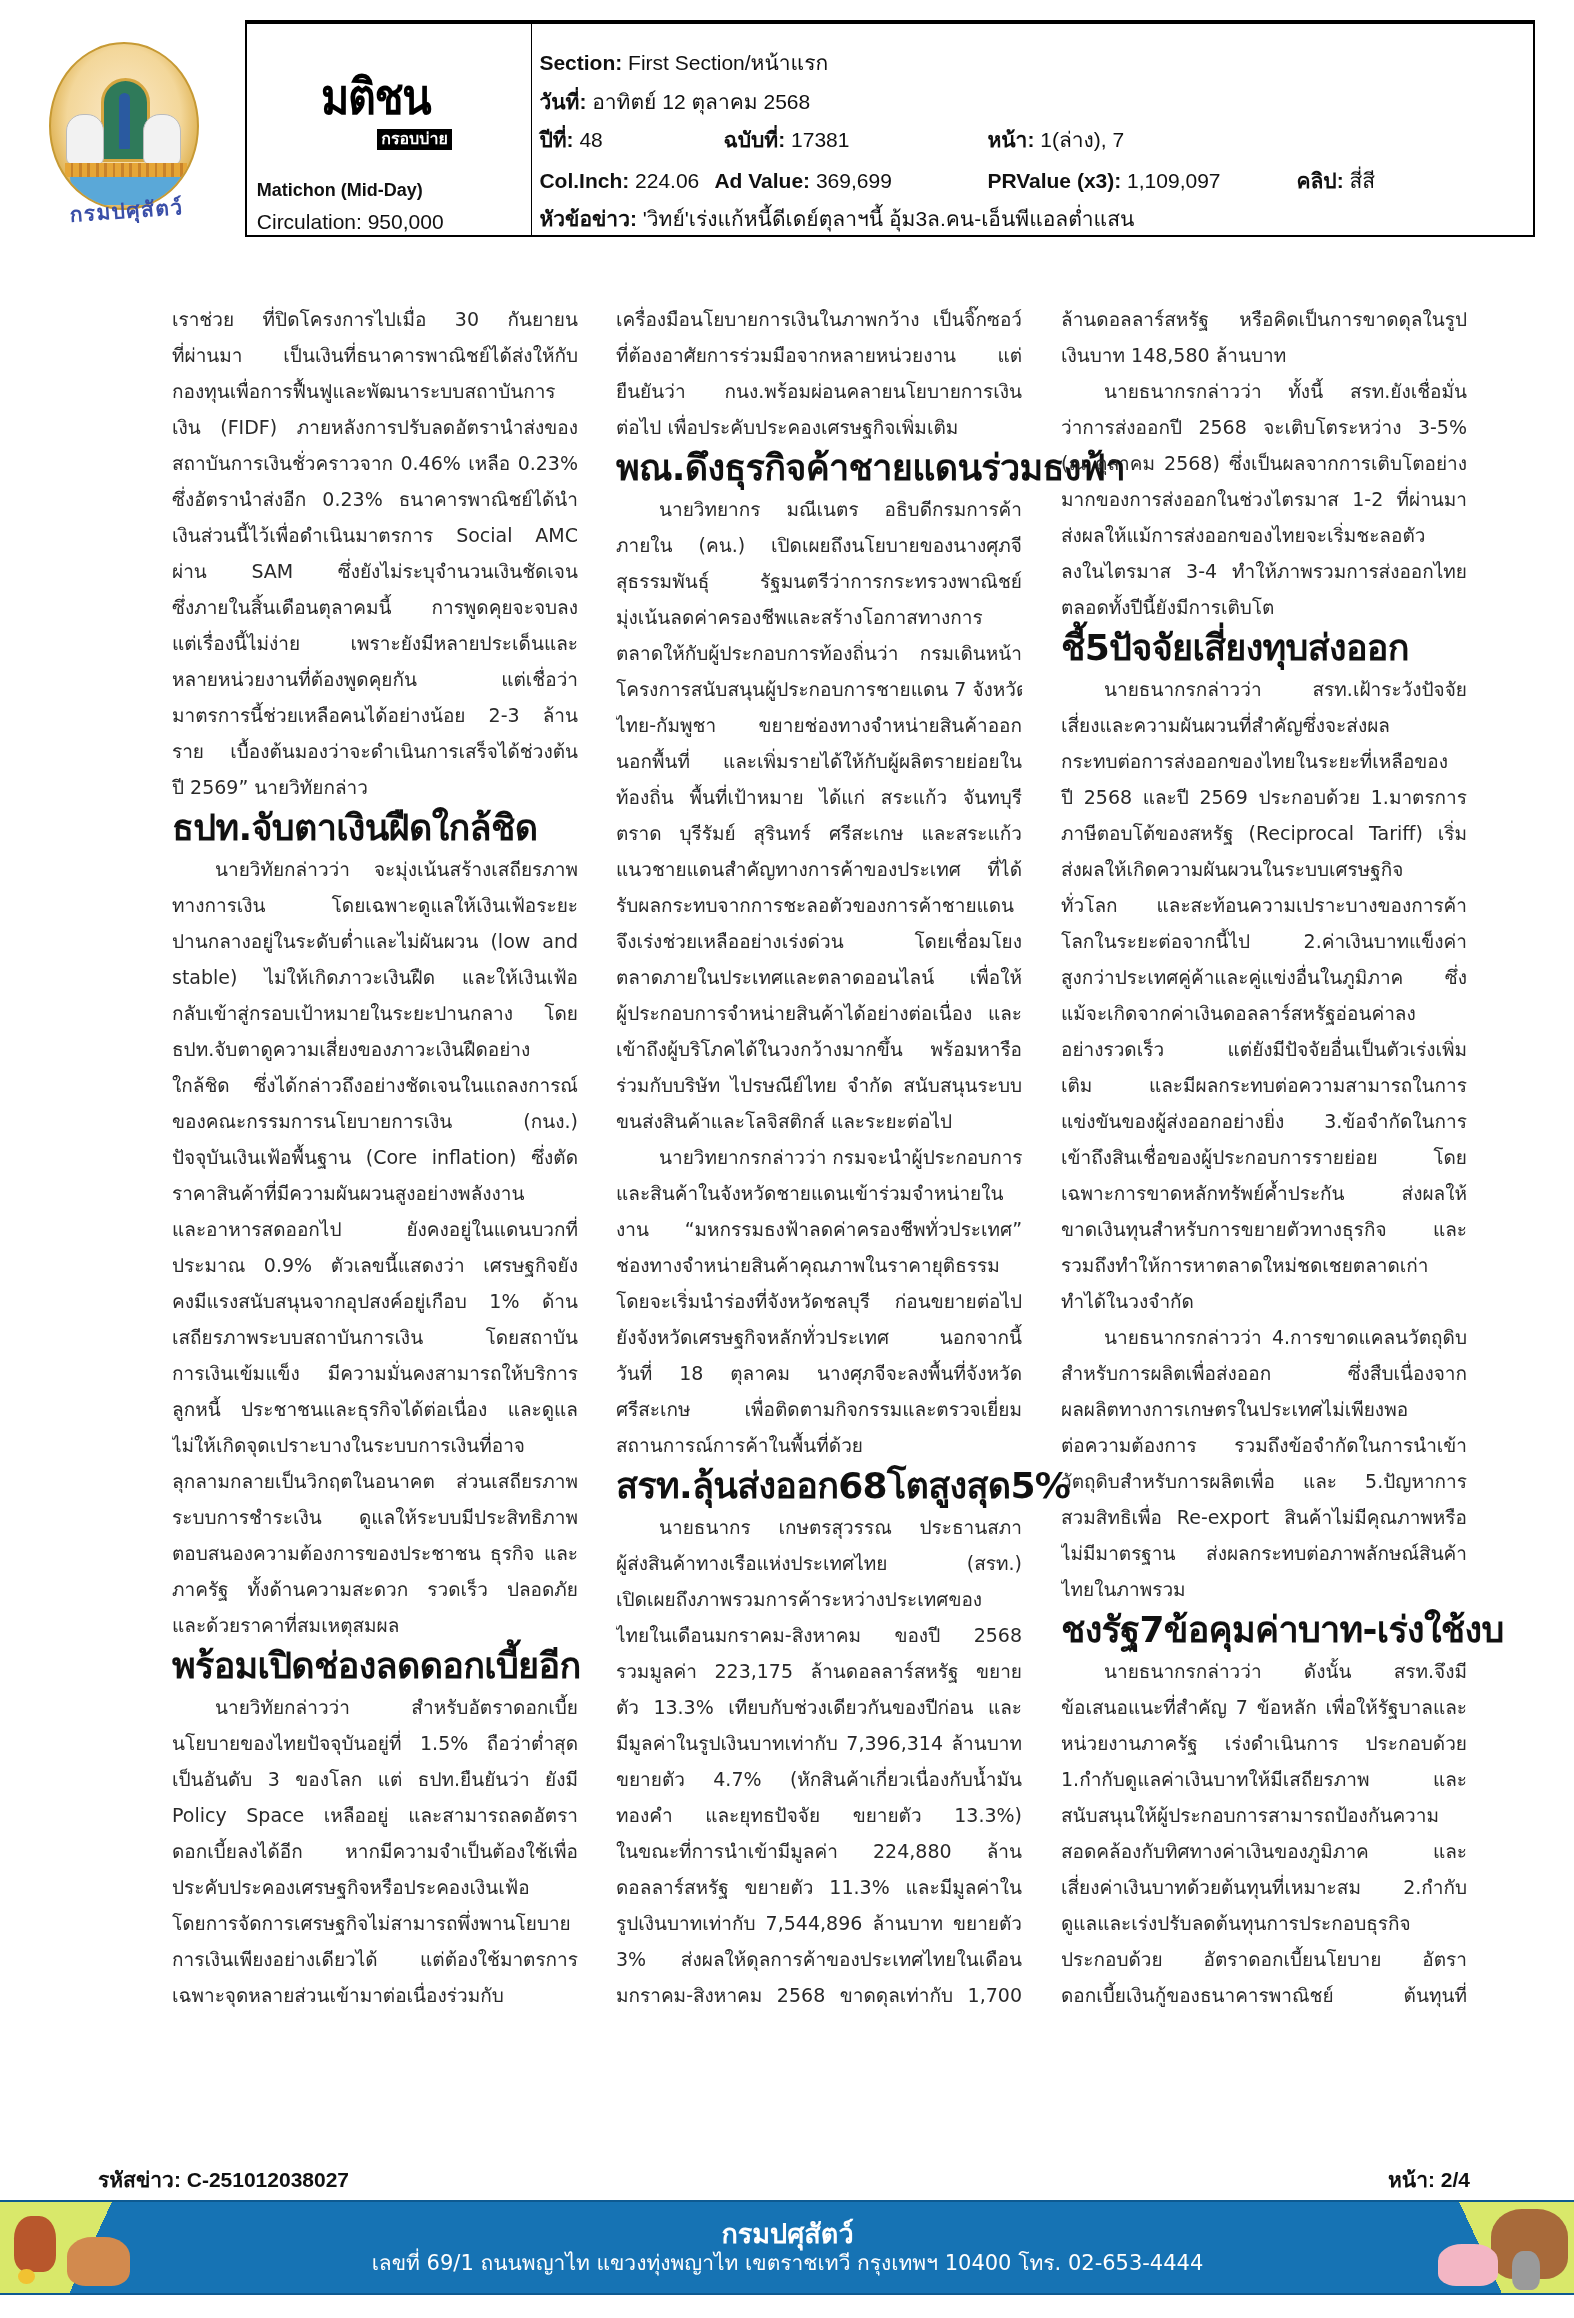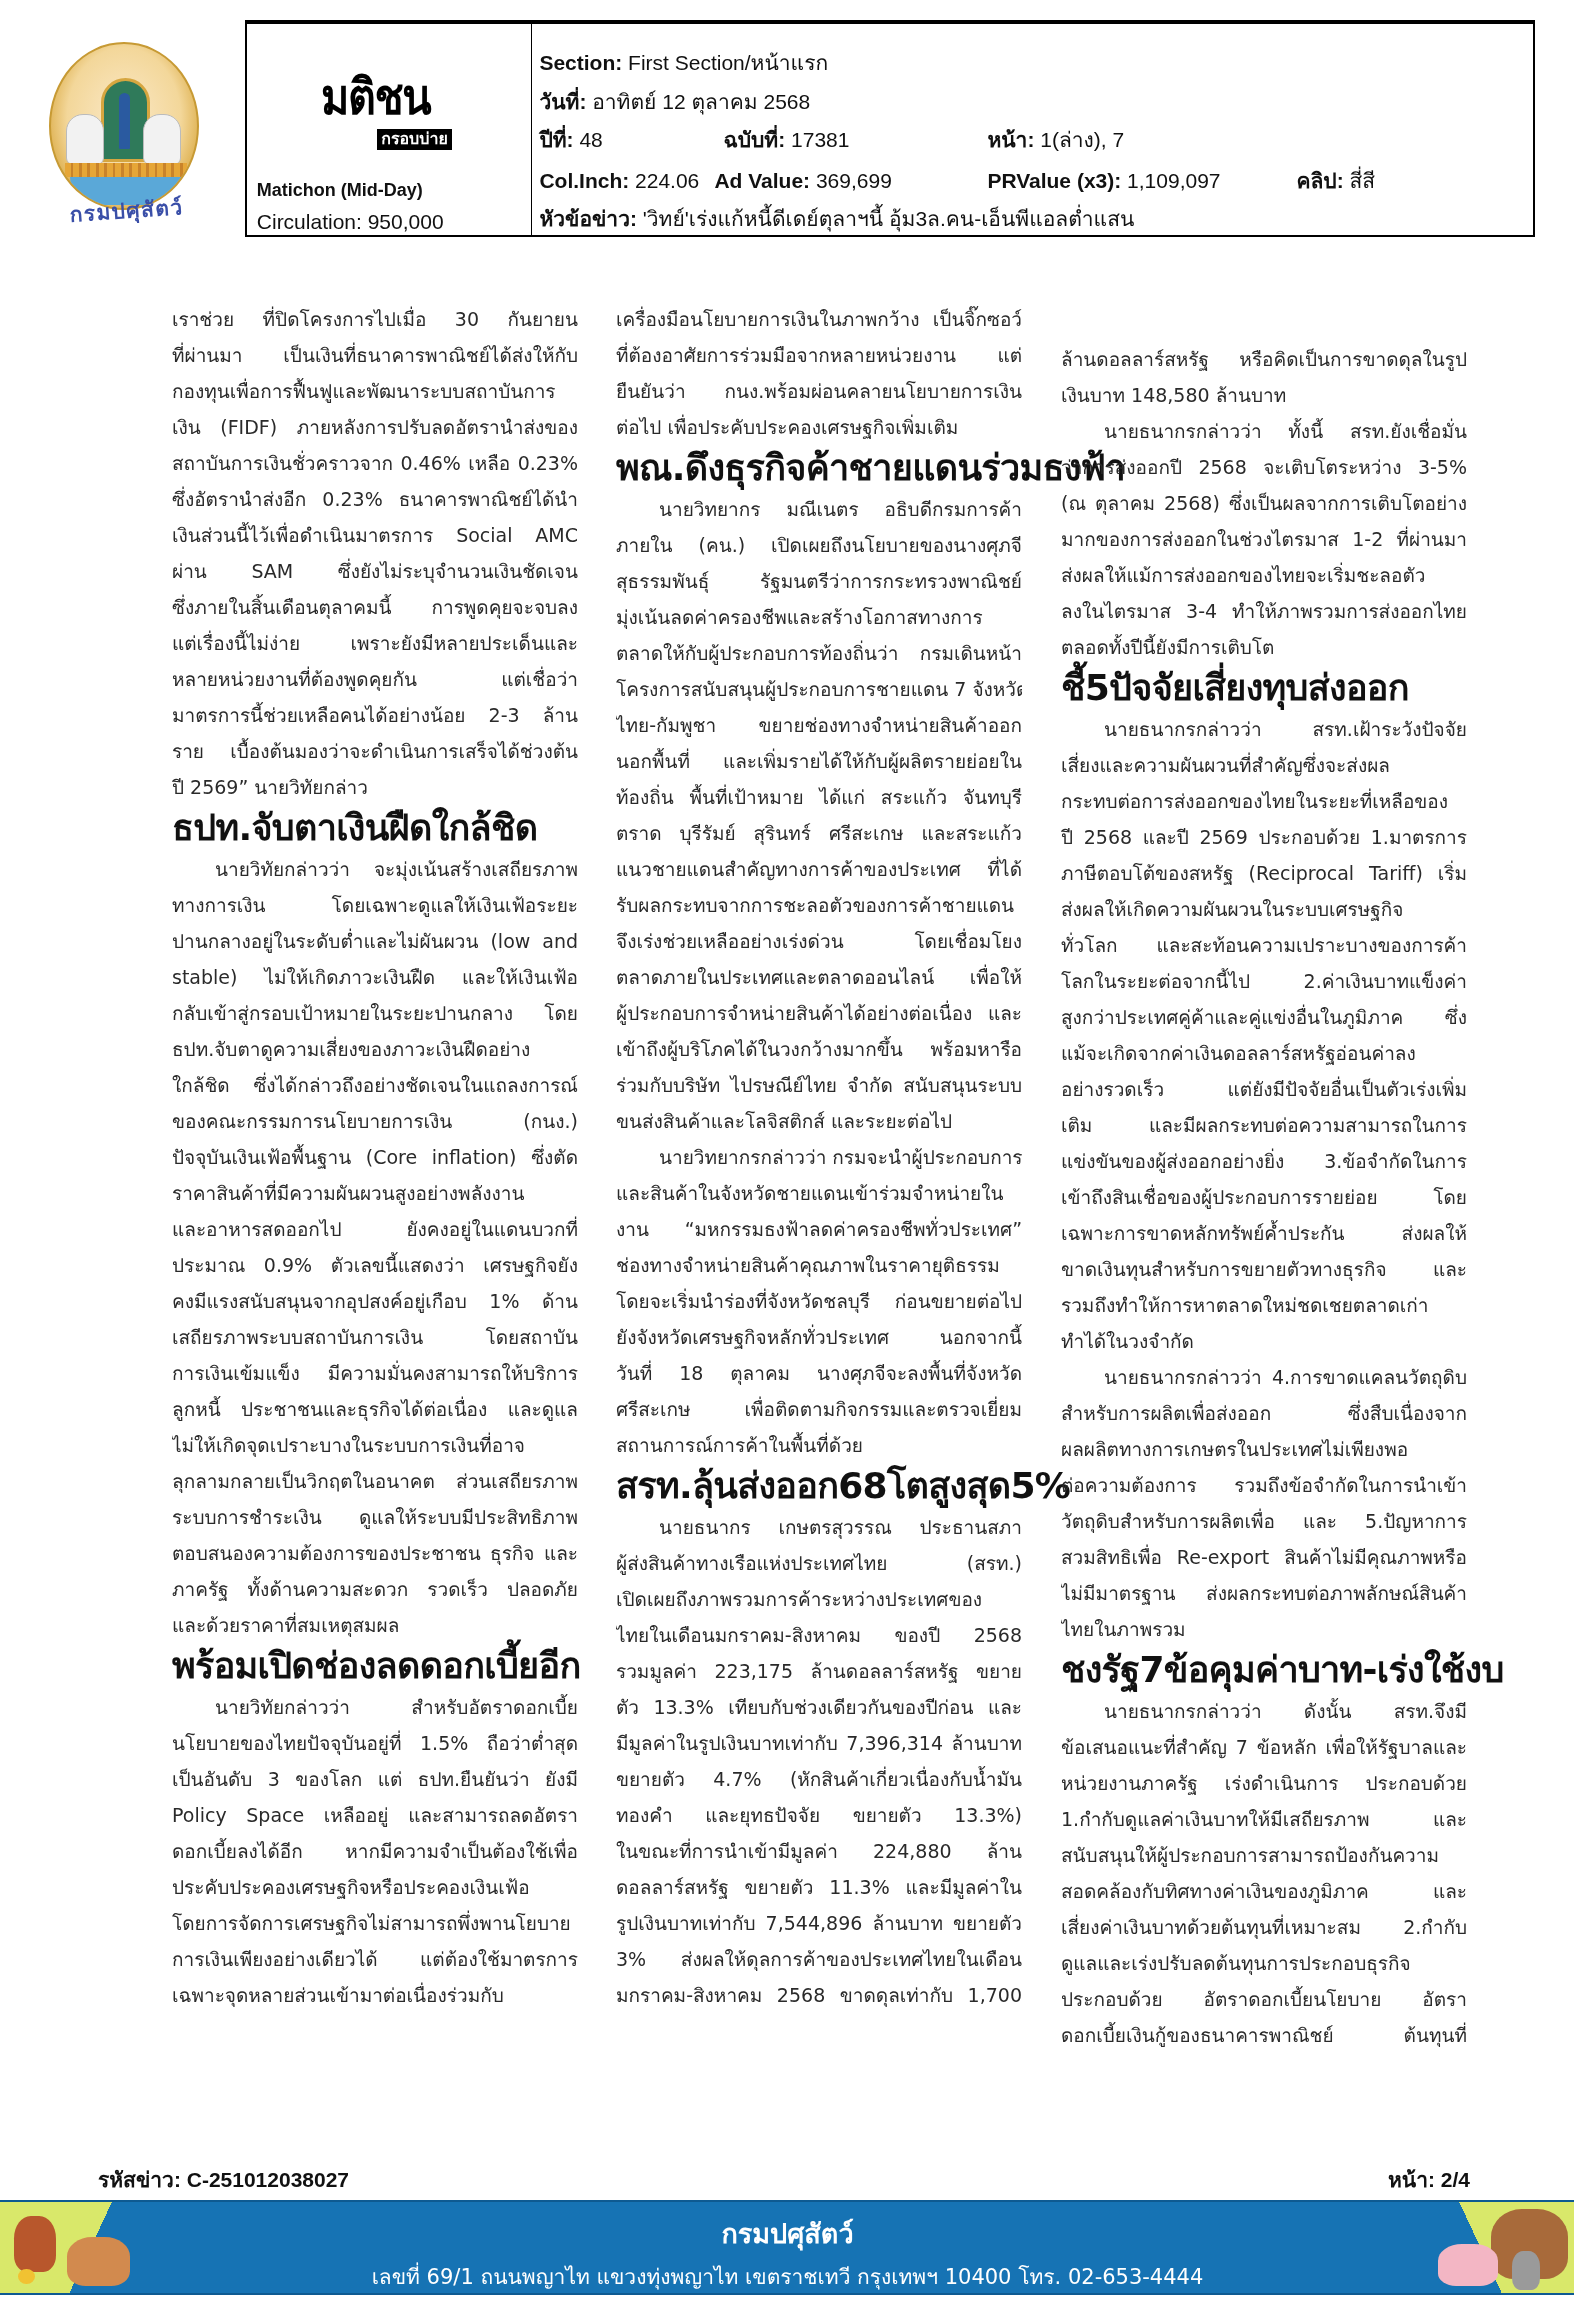--- a/index.html
+++ b/index.html
@@ -29,36 +29,36 @@
   .hdr-right { position:absolute; left:284px; top:0; right:0; height:100%; font-family:"Liberation Sans", sans-serif; font-size:21px; }
   .hrow { position:absolute; left:8.4px; white-space:nowrap; line-height:1; }
   .hrow b { font-weight:bold; }
   .r1 { top:28px; } .r2 { top:67px; } .r3 { top:105px; } .r4 { top:146px; } .r5 { top:184px;text-align:right; }
   .hcell { position:absolute; white-space:nowrap; }
 
   
   .col { position:absolute; top:301px; font-family:"DejaVu Sans", sans-serif; font-size:19px; color:#2a2a2a; }
   .col1 { left:172px; width:406px; }
   .col2 { left:616px; width:406px; }
-  .col3 { left:1061px; width:406px;margin-top:40px; }
+  .col3 { left:1061px; width:406px; }
   .ln { height:36px; line-height:36px; white-space:nowrap; overflow:hidden; text-align:justify; text-align-last:justify; }
   .ln.last { text-align-last:left; }
   .ln.indent { padding-left:43px; }
   .sub { font-family:"DejaVu Sans", sans-serif; font-weight:bold; font-size:36px; color:#111; height:46px; line-height:46px; white-space:nowrap; letter-spacing:-0.7px; }
 
   
   .foot-meta { position:absolute; top:2163px; left:98px; right:105px; height:28px; font-family:"Liberation Sans", sans-serif; font-weight:bold; font-size:21px;text-align:center; }
   .foot-code { position:absolute; left:0; top:0; }
   .foot-page { position:absolute; right:0; top:0; }
   .banner { position:absolute; left:0; top:2200px; width:1575px; height:91px; background:#1673b4; border-top:2.1px solid #0e5a91; border-bottom:2.1px solid #0e5a91; overflow:hidden; }
   .ban-left { position:absolute; left:0; top:0; width:161px; height:91px; background:linear-gradient(115deg,#d9e86a 0 55%, transparent 55%); }
   .ban-right { position:absolute; right:0; top:0; width:168px; height:91px; background:linear-gradient(245deg,#d9e86a 0 55%, transparent 55%); }
   .animal { position:absolute; border-radius:40% 40% 30% 30%; }
   .ban-title { position:absolute; left:0; right:0; top:9.8px; text-align:center; color:#fff; font-family:"DejaVu Sans", sans-serif; font-weight:bold; font-size:27px; }
-  .ban-addr { position:absolute; left:0; right:0; top:58px; text-align:center; color:#fff; font-family:"DejaVu Sans", sans-serif; font-size:21px; }
+  .ban-addr { position:absolute; left:0; right:0; top:44px; text-align:center; color:#fff; font-family:"DejaVu Sans", sans-serif; font-size:21px; }
 </style>
 </head>
 <body>
 
 <div class="seal">
   <div class="seal-circle">
     <div class="seal-arch"></div>
     <div class="seal-figure"></div>
     <div class="seal-cow-l"></div>
     <div class="seal-cow-r"></div>

